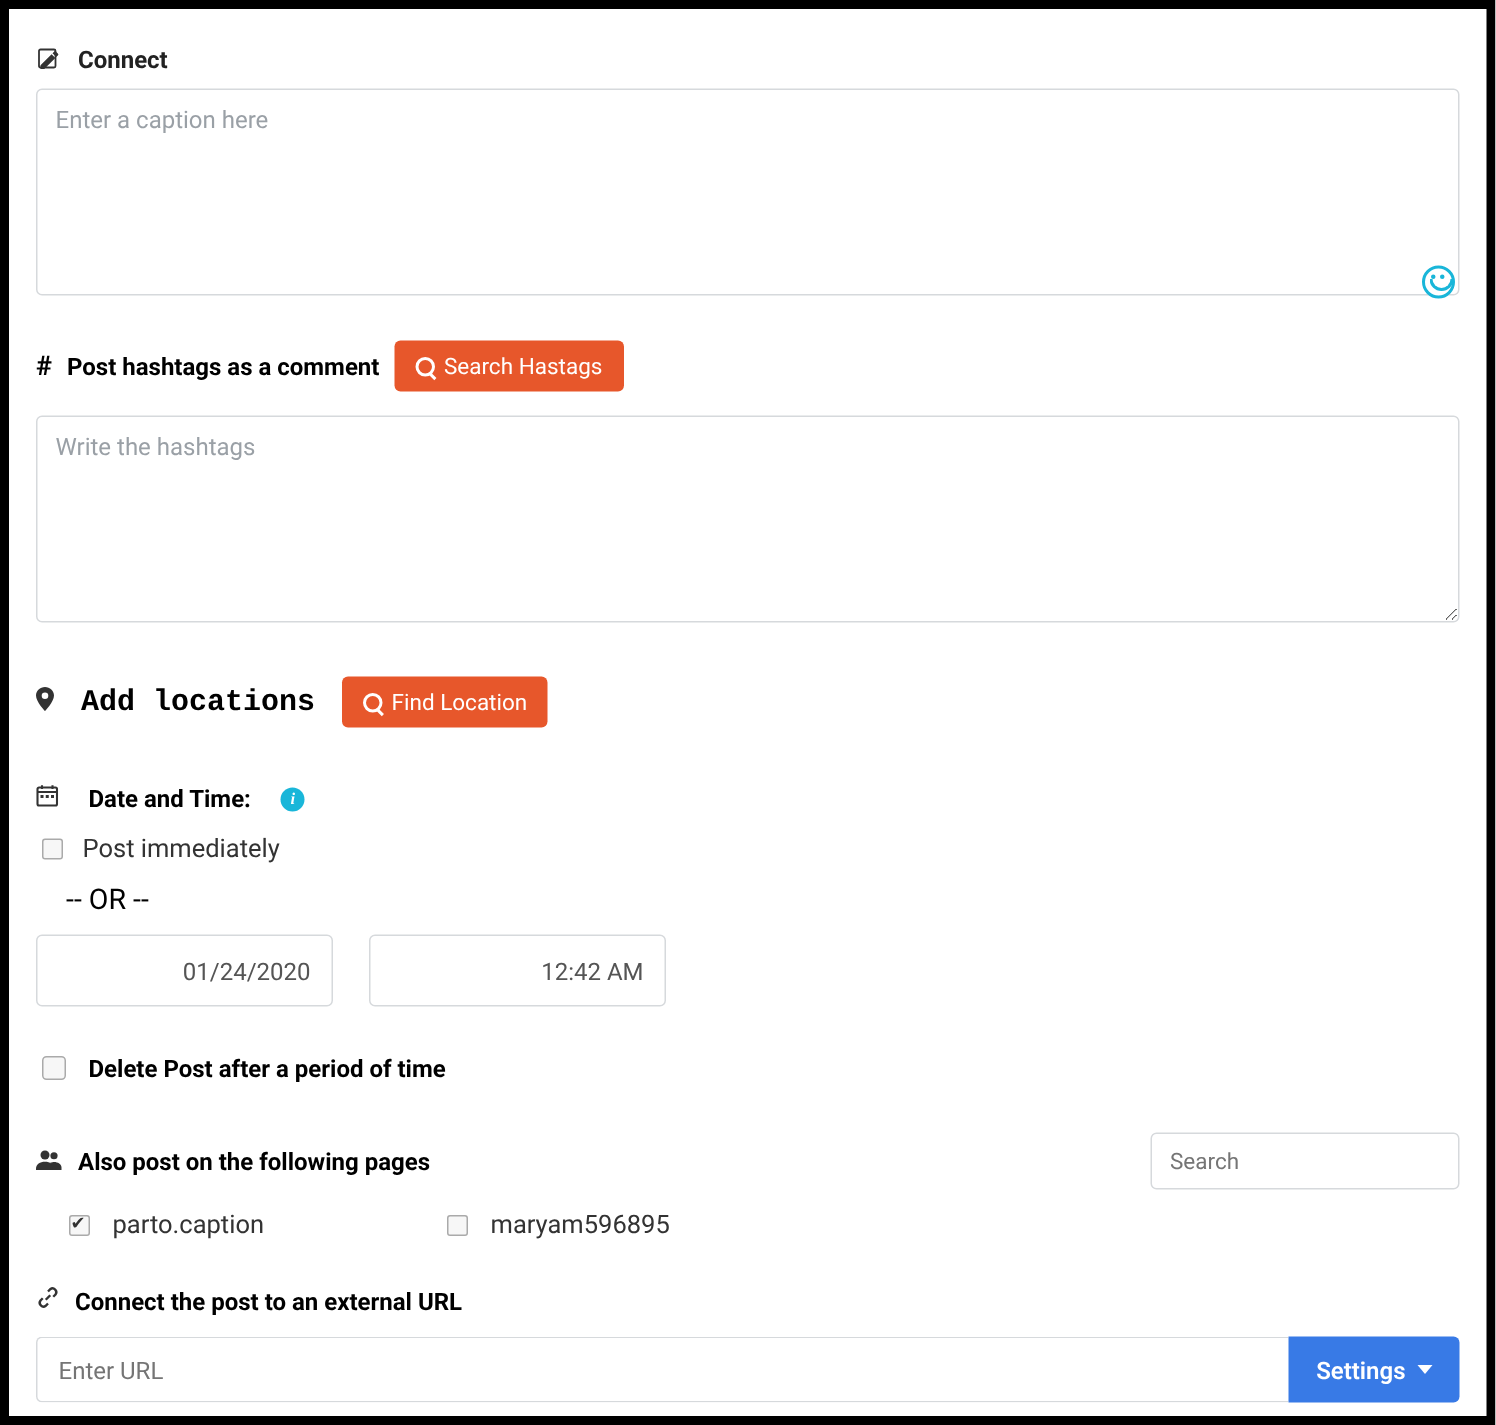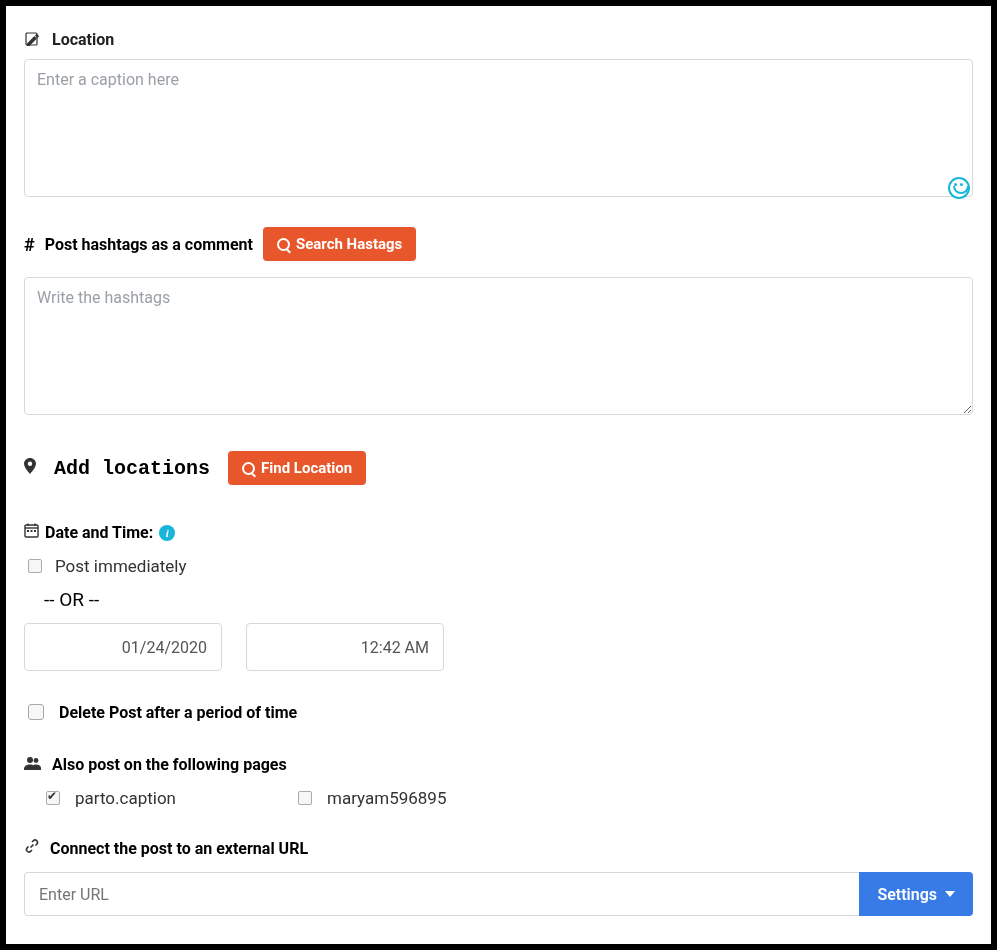--- a/index.html
+++ b/index.html
@@ -12,25 +12,25 @@
   .txt-area { resize:vertical; }
   .txt-area::placeholder, .txt-input::placeholder { color:#9aa0a6; }
   .caption-wrap { position:relative; margin-top:10px; }
   .caption-area { height:138px; resize:none; }
   .emoji-btn { position:absolute; right:3px; bottom:2px; width:22px; height:22px; border:2px solid #19b6d9; border-radius:50%; background:#fff; display:flex; align-items:center; justify-content:center; cursor:pointer; }
   .emoji-face { width:100%; height:100%; position:relative; }
   .emoji-face::before { content:""; position:absolute; left:4px; top:4px; width:3px; height:3px; background:#19b6d9; border-radius:50%; box-shadow:6px 0 0 #19b6d9; }
   .emoji-face::after { content:""; position:absolute; left:3px; bottom:3px; width:12px; height:6px; border:2px solid #19b6d9; border-top:none; border-radius:0 0 12px 12px; }
   .hashtag-row { display:flex; align-items:center; gap:10px; margin-top:26px; }
   .hashtag-label { font-weight:700; font-size:16px; }
-  .btn-orange { background:#e7572b; color:#fff; border:none; border-radius:4px; padding:8px 14px; font-size:15px; font-weight:700; display:inline-flex; align-items:center; gap:6px; cursor:pointer; }
+  .btn-orange { background:#e7572b; color:#fff; border:none; border-radius:4px; padding:8px 14px; font-size:15px; font-weight:400; display:inline-flex; align-items:center; gap:6px; cursor:pointer; }
   .hashtags-area { height:138px; margin-top:16px; }
   .loc-row { display:flex; align-items:center; gap:18px; margin-top:32px; }
   .loc-label { font-weight:700; font-size:20px;font-family:Liberation Mono, monospace; }
-  .dt-row { display:flex; align-items:center; gap:6px; margin-top:38px; font-weight:700; font-size:16px; }
+  .dt-row { display:flex; align-items:center; gap:20px; margin-top:38px; font-weight:700; font-size:16px; }
   .info-circle { width:16px; height:16px; border-radius:50%; background:#19b6d9; color:#fff; font-size:11px; font-weight:700; display:inline-flex; align-items:center; justify-content:center; font-style:italic; font-family:Georgia,serif; }
   .chk-row { display:flex; align-items:center; gap:10px; margin-top:14px; font-size:17px; color:#333; }
   .chk, .chk-big { width:14px; height:14px; border:1px solid #aaa; border-radius:2px; background:#f7f7f7; appearance:none; -webkit-appearance:none; position:relative; cursor:pointer; }
   .chk-big { width:16px; height:16px; border-radius:3px; }
   .chk:checked::after, .chk-big:checked::after { content:"✔"; position:absolute; left:0; top:-3px; font-size:12px; color:#333; }
   .or-text { margin:12px 0 0 20px; font-size:19px; }
   .dt-inputs { display:flex; gap:24px; margin-top:12px; }
   .dt-inputs input { width:198px; height:48px; border:1px solid #d6d9dc; border-radius:4px; padding:0 14px; font-size:16px; color:#555;text-align:right; }
   .del-row { display:flex; align-items:center; gap:12px; margin-top:30px; font-size:16px; font-weight:700; }
   .also-row { display:flex; justify-content:space-between; margin-top:32px; }
@@ -53,21 +53,21 @@
 <div class="frame">
 
   
   <div class="section-header first">
     <span class="icon">
       <svg width="16" height="16" viewBox="0 0 16 16">
           <path fill="#333" d="M2 11.5V14h2.5l7.4-7.4-2.5-2.5L2 11.5zM13.7 4.8c.3-.3.3-.7 0-1l-1.5-1.5c-.3-.3-.7-.3-1 0l-1.2 1.2 2.5 2.5 1.2-1.2z"></path>
           <rect x="1" y="1" width="11" height="12" rx="1" fill="none" stroke="#333" stroke-width="1.2"></rect>
         </svg>
     </span>
-    <span>Location</span>
+    <span>Connect</span>
   </div>
   <div class="caption-wrap">
     <textarea class="txt-area caption-area" placeholder="Enter a caption here" style=""></textarea>
     <div class="emoji-btn">
         <div class="emoji-face"></div>
       </div>
   </div>
 
   
   <div class="hashtag-row">
@@ -132,20 +132,21 @@
       <span class="icon">
         <svg width="18" height="14" viewBox="0 0 18 14">
             <circle cx="6" cy="4" r="3" fill="#333"></circle>
             <circle cx="12" cy="4.5" r="2.4" fill="#333"></circle>
             <path fill="#333" d="M0 13c0-2.8 2.7-4.5 6-4.5s6 1.7 6 4.5v1H0v-1z"></path>
             <path fill="#333" d="M11 13c0-1.6-.6-2.9-1.6-3.8 1-.4 2.2-.6 2.6-.6 2.6 0 5 1.4 5 3.6V14h-6v-1z"></path>
           </svg>
       </span>
       <span>Also post on the following pages</span>
     </div>
+    <input type="text" class="search-pages" placeholder="Search" style="">
   </div>
   <div class="pages-list">
     <label class="page-item">
       <input type="checkbox" class="chk" checked="" style="">
       <span>parto.caption</span>
     </label>
     <label class="page-item">
       <input type="checkbox" class="chk" style="">
       <span>maryam596895</span>
     </label>

